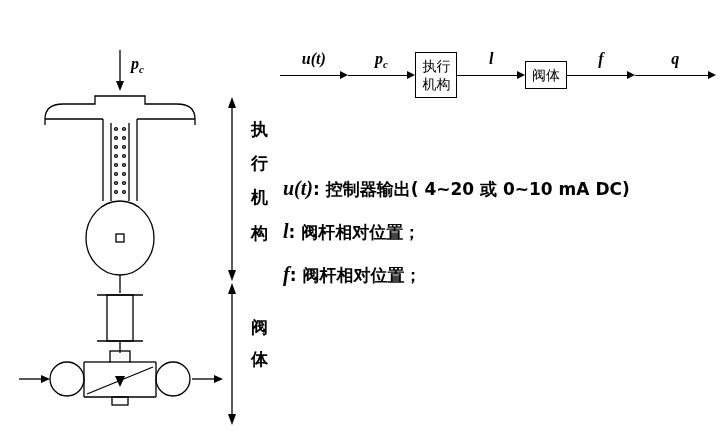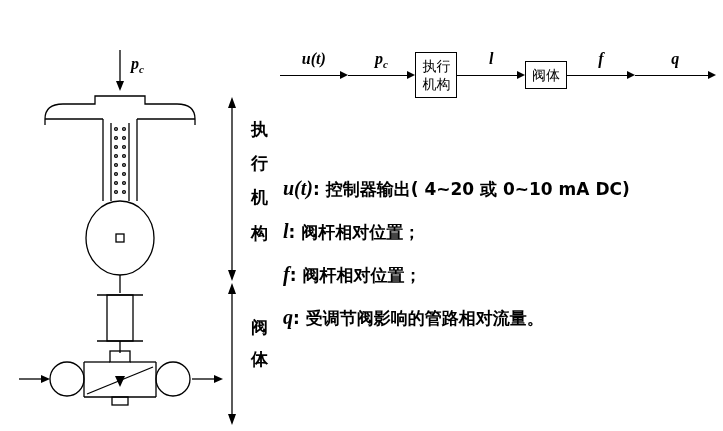--- a/index.html
+++ b/index.html
@@ -200,18 +200,15 @@
 
 
     <div class="def-row">
       <span class="def-sym"><span>l</span></span><span class="def-desc">: 阀杆相对位置；</span>
     </div>
 
     <div class="def-row">
       <span class="def-sym"><span>f</span></span><span class="def-desc">: 阀杆相对位置；</span>
     </div>
 
-    <div class="def-row">
-      <span class="def-sym"><span>q</span></span><span class="def-desc">: 受调节阀影响的管路相对流量。</span>
-    </div>
   </div>
 
 </div>
 
 </body></html>

